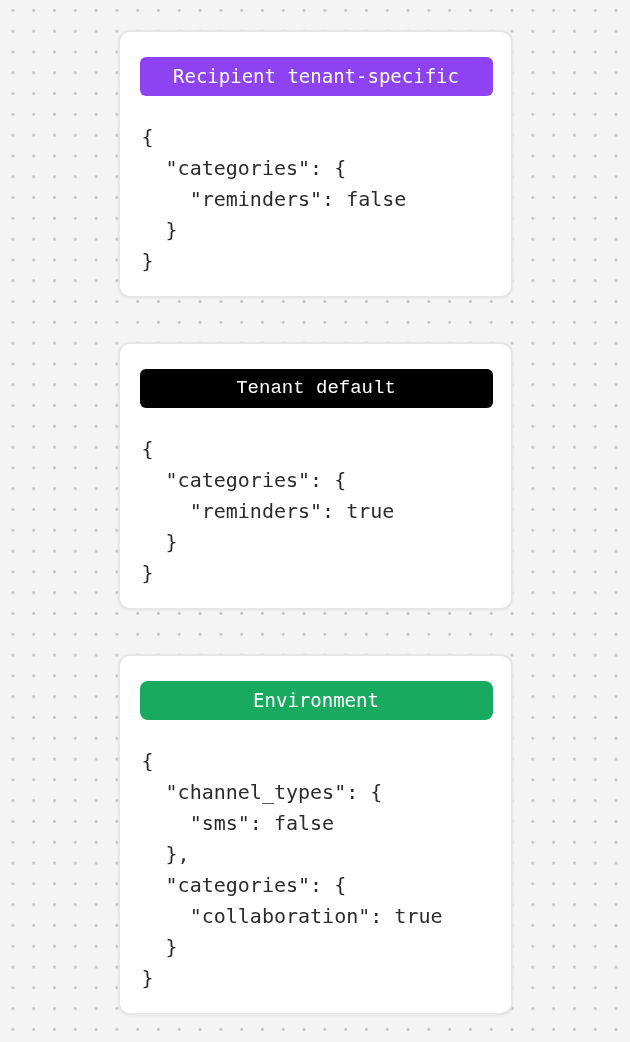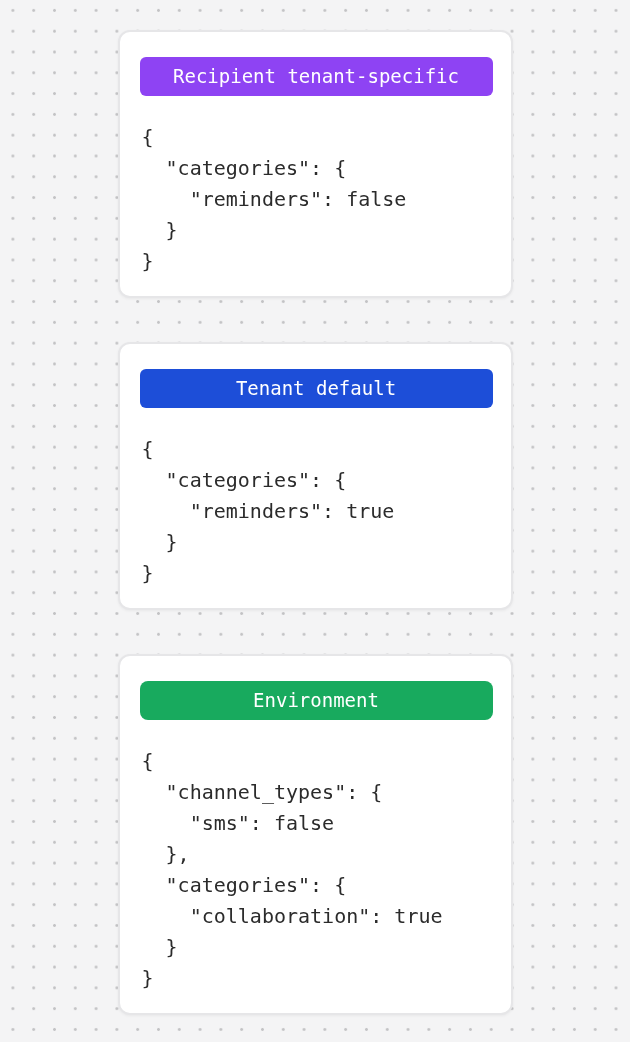--- a/index.html
+++ b/index.html
@@ -61,21 +61,21 @@
   <div class="card">
     <div class="badge" style="background: rgb(142, 67, 243);">Recipient tenant-specific</div>
     <pre class="code">{
   "categories": {
     "reminders": false
   }
 }</pre>
   </div>
 
   <div class="card">
-    <div class="badge" style="background: #1d4ed8;">Tenant default</div>
+    <div class="badge" style="background: #000000; font-family: Liberation Mono, monospace;">Tenant default</div>
     <pre class="code">{
   "categories": {
     "reminders": true
   }
 }</pre>
   </div>
 
   <div class="card">
     <div class="badge" style="background: rgb(24, 170, 94); border-radius: 8px;">Environment</div>
     <pre class="code">{

